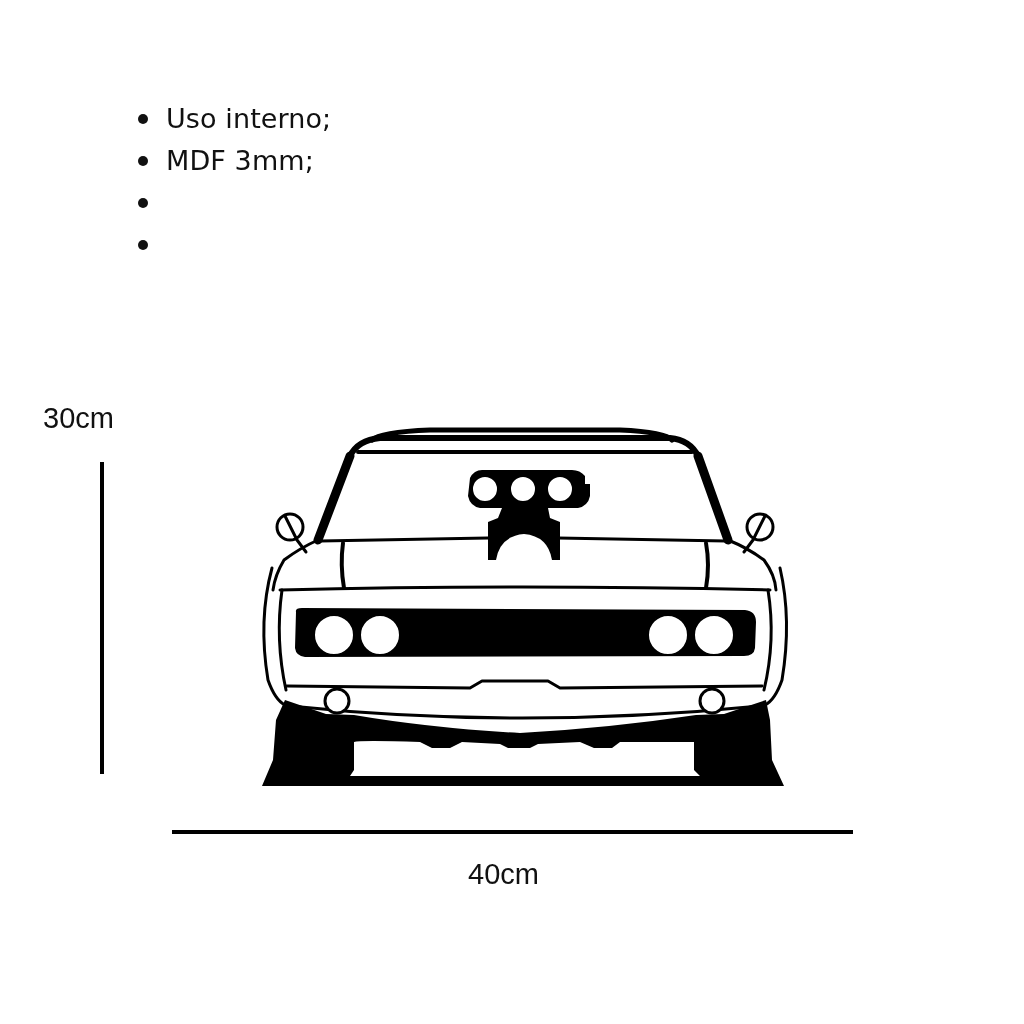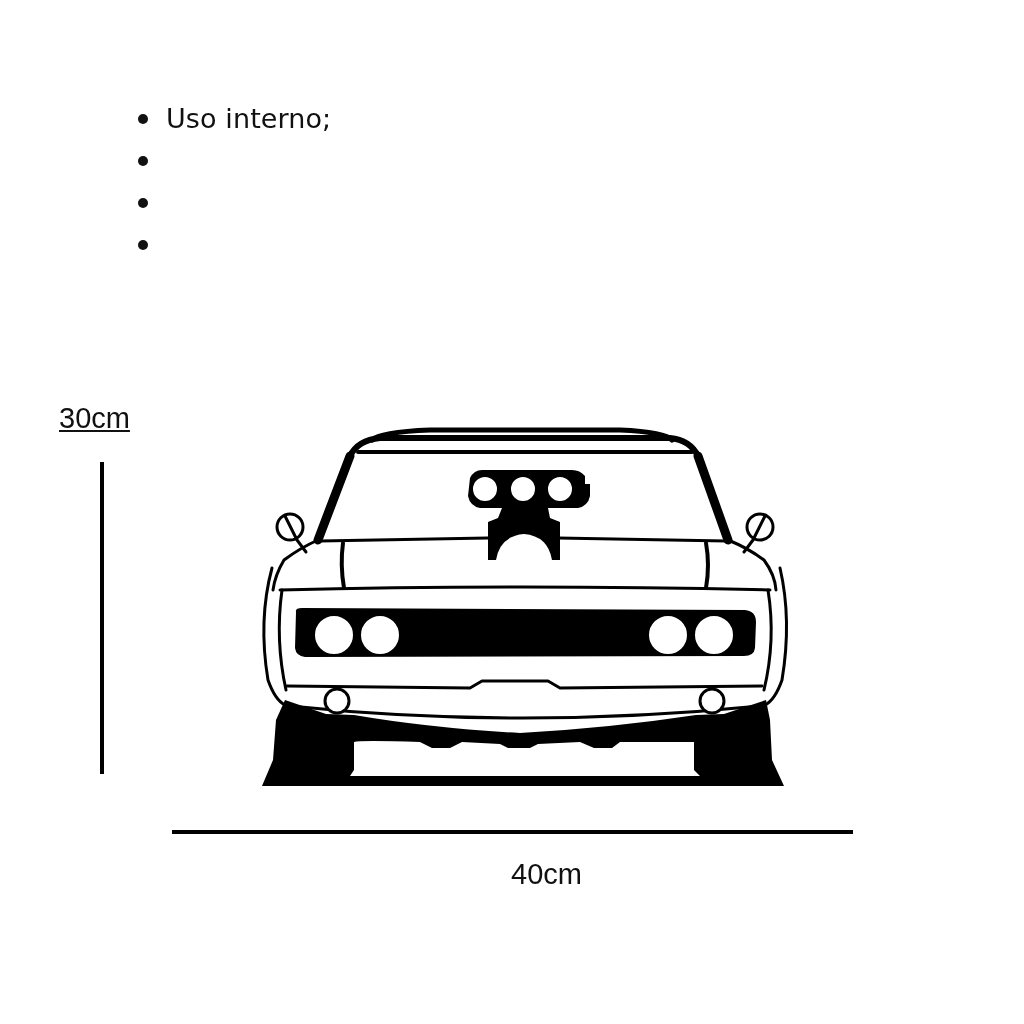--- a/index.html
+++ b/index.html
@@ -42,28 +42,26 @@
       background: #111111;
     }
     .dim-label {
       position: absolute;
       font-family: "Liberation Sans", "DejaVu Sans", sans-serif;
       font-size: 29px;
       color: #111111;
       white-space: nowrap;
     }
     .height-label {
-      left: 59px;
+      left: 43px;
       top: 402px;
-      text-decoration: underline;
     }
     .width-label {
       left: 468px;
       top: 858px;
-      margin-left: 43px;
     }
     .height-line {
       position: absolute;
       left: 100px;
       top: 462px;
       width: 4px;
       height: 312px;
       background: #000000;
     }
     .width-line {
@@ -85,20 +83,21 @@
 </head>
 <body>
 
 <ul class="spec-list">
   <li class="spec-item">
     <span class="bullet"></span>
     <span>Uso interno;</span>
   </li>
   <li class="spec-item">
     <span class="bullet"></span>
+    <span>MDF 3mm;</span>
   </li>
   <li class="spec-item">
     <span class="bullet"></span>
   </li>
   <li class="spec-item">
     <span class="bullet"></span>
   </li>
 </ul>
 
 <div class="dim-label height-label">30cm</div>

